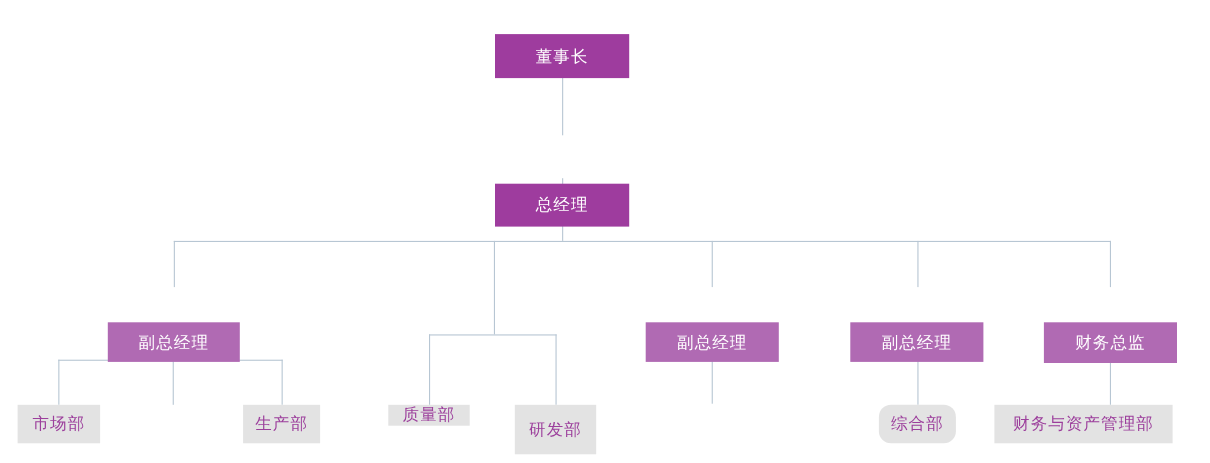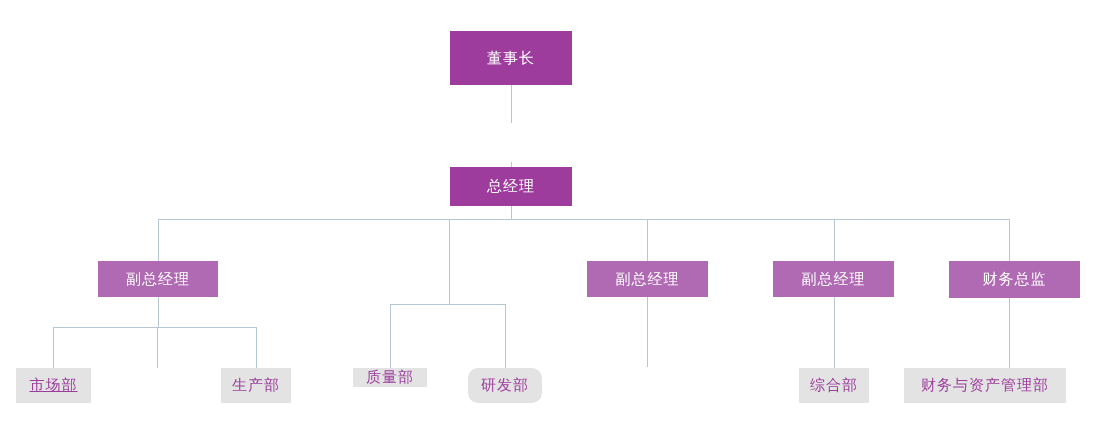--- a/index.html
+++ b/index.html
@@ -12,36 +12,36 @@
   }
   .node{
     position:absolute;
     display:flex;align-items:center;justify-content:center;
     font-size:15px;
     letter-spacing:1px;
     white-space:nowrap;
     box-sizing:border-box;
   }
   .exec{background:var(--executive-box);color:var(--executive-text);}
-  .vp{background:var(--vp-box);color:var(--executive-text);}
+  .vp{background:var(--vp-box);color:var(--executive-text);margin-top:32px;}
   .dept{background:var(--dept-box);color:var(--dept-text);}
 
-  .n-chairman{left:450px;top:31px;width:122px;height:54px;}
+  .n-chairman{left:450px;top:31px;width:122px;height:40px;}
   .n-gm{left:450px;top:123px;width:122px;height:39px;margin-top:44px;}
   .n-vp1{left:98px;top:261px;width:120px;height:36px;}
   .n-vp2{left:587px;top:261px;width:121px;height:36px;}
   .n-vp3{left:773px;top:261px;width:121px;height:36px;}
-  .n-cfo{left:949px;top:261px;width:131px;height:37px;}
-  .n-market{left:16px;top:368px;width:75px;height:35px;text-decoration:underline;}
+  .n-cfo{left:949px;top:261px;width:121px;height:37px;}
+  .n-market{left:16px;top:368px;width:75px;height:35px;}
   .n-techsvc{left:109px;top:368px;width:96px;height:35px;}
   .n-prod{left:221px;top:368px;width:70px;height:35px;}
   .n-quality{left:353px;top:368px;width:74px;height:19px;}
-  .n-rnd{left:468px;top:368px;width:74px;height:35px;border-radius:10px;}
+  .n-rnd{left:468px;top:368px;width:74px;height:45px;}
   .n-animal{left:596px;top:368px;width:104px;height:35px;}
-  .n-general{left:799px;top:368px;width:70px;height:35px;}
+  .n-general{left:799px;top:368px;width:70px;height:35px;border-radius:11px;}
   .n-finasset{left:904px;top:368px;width:162px;height:35px;}
 
   .line{position:absolute;background:var(--connector-line);}
   .vl{width:1px;}
   .hl{height:1px;}
 
   .l1{left:511px;top:69px;height:54px;}
   .l2{left:511px;top:162px;height:57px;}
   .l3{left:158px;top:219px;width:852px;}
   .l4{left:158px;top:219px;height:42px;}

